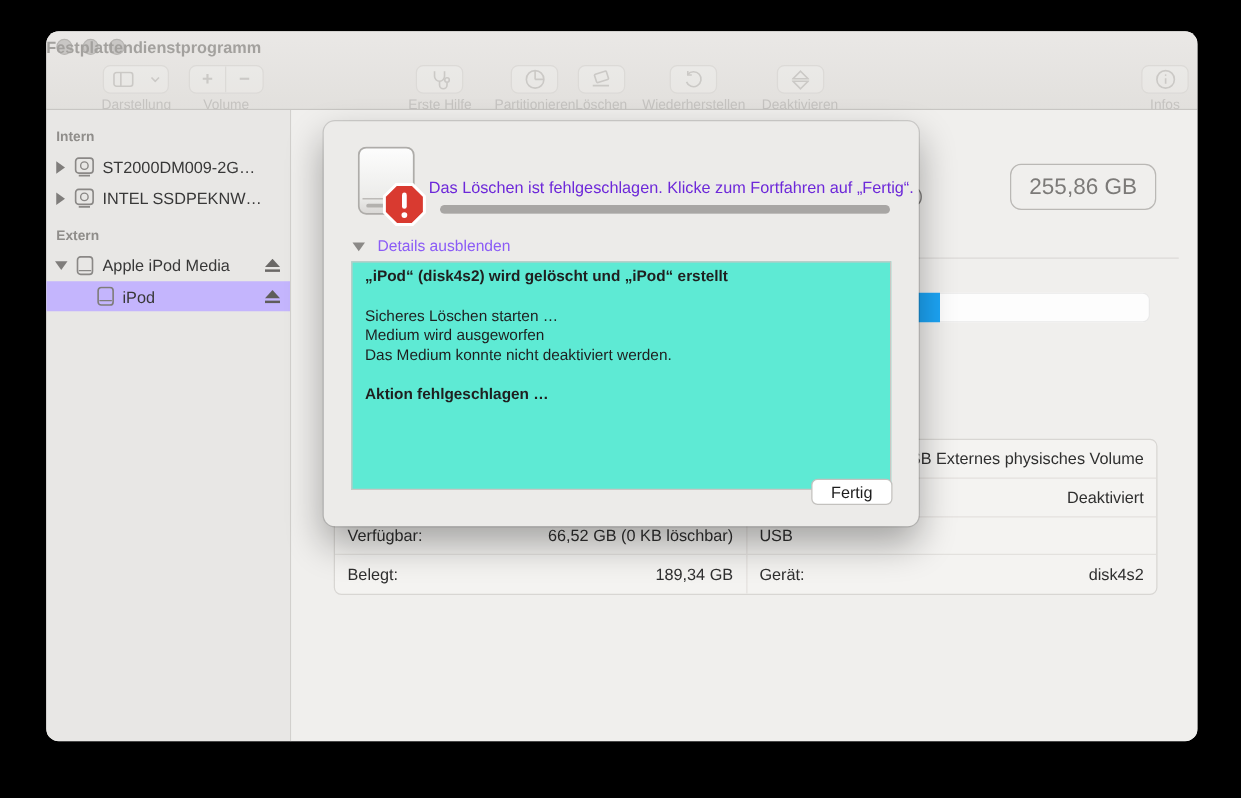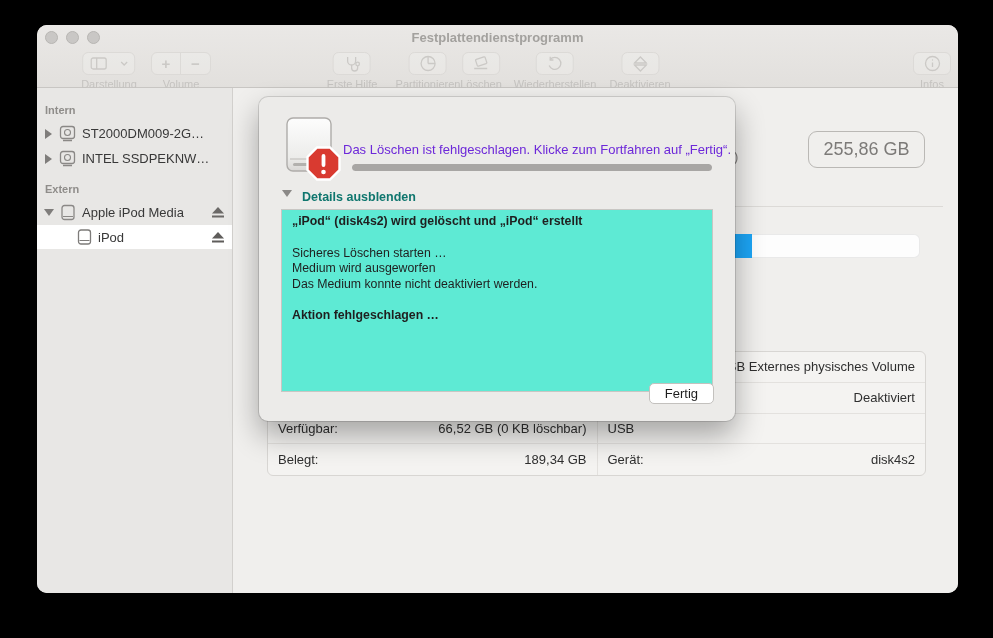--- a/index.html
+++ b/index.html
@@ -15,21 +15,21 @@
   }
   
   .header {
     position:absolute; left:0; top:0; width:100%; height:63px;
     background:linear-gradient(#eae8e6,#e2e0dd);
     border-bottom:1px solid #c8c6c3;
   }
   .traffic { position:absolute; left:8px; top:6px; display:flex; gap:8px; }
   .light { width:13px; height:13px; border-radius:50%; background:#c9c7c5; border:1px solid #b7b5b2; }
   .win-title {
-    position:absolute; left:0; right:0; top:5px; text-align:center;
+    position:absolute; left:0; right:0; top:5px; text-align:left;
     font-size:13px; font-weight:bold; color:#a3a19e;
   }
   .tb-item {
     position:absolute; top:27px; display:flex; flex-direction:column; align-items:center;
     transform:translateX(-50%);
   }
   .tb-btn {
     height:23px; min-width:38px; border:1px solid #dcdad7; border-radius:6px;
     background:rgba(255,255,255,0.18); display:flex; align-items:center; justify-content:center;
     color:#c9c7c4;
@@ -50,21 +50,21 @@
   }
   .side-header {
     font-size:11px; font-weight:bold; color:#8f8d8a; padding-left:8px; height:12px;
     margin-bottom:5px;
   }
   .side-row {
     height:25px; display:flex; align-items:center; padding-left:8px; padding-right:8px;
     font-size:13px; color:#383838;
   }
   .side-row.child { padding-left:40px; height:24px; }
-  .side-row.selected { background:#ffffff; }
+  .side-row.selected { background:#c4b5fd; }
   .tri { width:0; height:0; flex-shrink:0; }
   .tri.right { border-top:5px solid transparent; border-bottom:5px solid transparent; border-left:7px solid #7f7d7b; margin-right:7px; }
   .tri.down  { border-left:5px solid transparent; border-right:5px solid transparent; border-top:7px solid #7f7d7b; margin-right:6px; margin-left:-1px; }
   .side-ic { margin-right:6px; flex-shrink:0; }
   .side-label { flex:1; white-space:nowrap; overflow:hidden; }
   .eject-ic { flex-shrink:0; }
   .gap-extern { margin-top:12px; }
   
   .main { position:relative; flex:1; background:#f0efed; }
   .clipped-paren { position:absolute; left:501px; top:61px; font-size:13px; color:#7f7d7b; }
@@ -100,21 +100,21 @@
   }
   .sheet-icon { position:absolute; left:27px; top:20px; width:46px; height:55px; }
   .sheet-badge { position:absolute; left:47px; top:49px; width:35px; height:35px; }
   .sheet-title { position:absolute; left:88px; top:23px; font-size:13.5px; font-weight:bold; color:#1c1c1c; white-space:nowrap; }
   .sheet-subtitle { position:absolute; left:84px; top:45px; font-size:13px; color:#6d28d9; white-space:nowrap; }
   .sheet-progress {
     position:absolute; left:93px; top:67px; width:360px; height:7px;
     border-radius:3.5px; background:#d6d4d2; overflow:hidden;
   }
   .sheet-progress .fill { height:100%; background:#a8a6a4; border-radius:3.5px; }
-  .disclosure { position:absolute; left:24px; top:93px; display:flex; align-items:flex-start; font-size:12.5px; color:#0f766e;font-weight:bold; }
+  .disclosure { position:absolute; left:24px; top:93px; display:flex; align-items:center; font-size:12.5px; color:#8b5cf6; }
   .disclosure .tri.down { border-left-width:5px; border-right-width:5px; border-top-width:7px; border-top-color:#8b8987; margin-right:10px; }
   .log-box {
     position:absolute; left:22px; top:112px; width:432px; height:183px;
     background:#5eead4; border:1px solid #c8c6c3; padding:4px 10px;
     font-size:12.3px; line-height:15.5px; color:#1f1f1f; overflow:hidden;
   }
   .log-head { font-weight:bold; margin-bottom:16px; }
   .log-foot { font-weight:bold; margin-top:16px; }
   .done-btn {
     position:absolute; right:21px; top:286px; height:21px; padding:0 15px;

